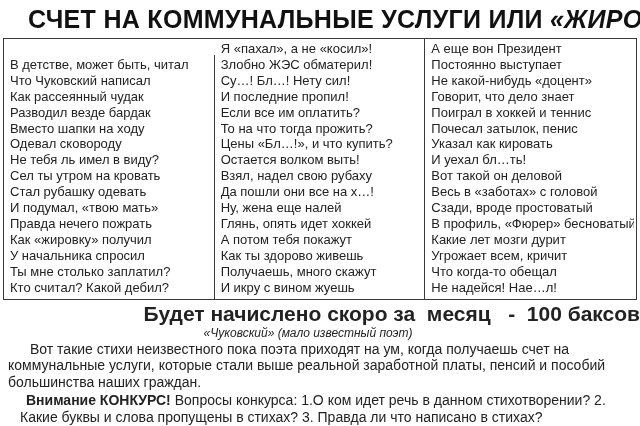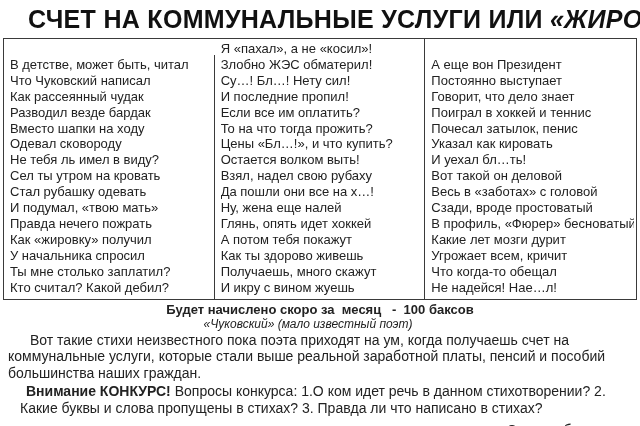--- a/index.html
+++ b/index.html
@@ -50,23 +50,23 @@
     border-right: none;
   }
   .verse-line {
     font-size: 13px;
     line-height: 15.9px;
     white-space: nowrap;
     overflow: hidden;
   }
   .billing-line {
     width: 100%;
-    text-align: center;
+    text-align: right;
     font-weight: bold;
-    font-size: 13px;
+    font-size: 21px;
     margin-top: 2px;
     white-space: pre;
   }
   .author-line {
     text-align: center;
     font-style: italic;
     font-size: 12px;
     margin-right: 24px;
     margin-top: 0px;
   }
@@ -135,20 +135,21 @@
       <div class="verse-line">Ну, жена еще налей</div>
       <div class="verse-line">Глянь, опять идет хоккей</div>
       <div class="verse-line">А потом тебя покажут</div>
       <div class="verse-line">Как ты здорово живешь</div>
       <div class="verse-line">Получаешь, много скажут</div>
       <div class="verse-line">И икру с вином жуешь</div>
     </div>
   <div class="poem-col">
       <div class="verse-line">А еще вон Президент</div>
       <div class="verse-line">Постоянно выступает</div>
+      <div class="verse-line">Не какой-нибудь «доцент»</div>
       <div class="verse-line">Говорит, что дело знает</div>
       <div class="verse-line">Поиграл в хоккей и теннис</div>
       <div class="verse-line">Почесал затылок, пенис</div>
       <div class="verse-line">Указал как кировать</div>
       <div class="verse-line">И уехал бл…ть!</div>
       <div class="verse-line">Вот такой он деловой</div>
       <div class="verse-line">Весь в «заботах» с головой</div>
       <div class="verse-line">Сзади, вроде простоватый</div>
       <div class="verse-line">В профиль, «Фюрер» бесноватый</div>
       <div class="verse-line">Какие лет мозги дурит</div>

